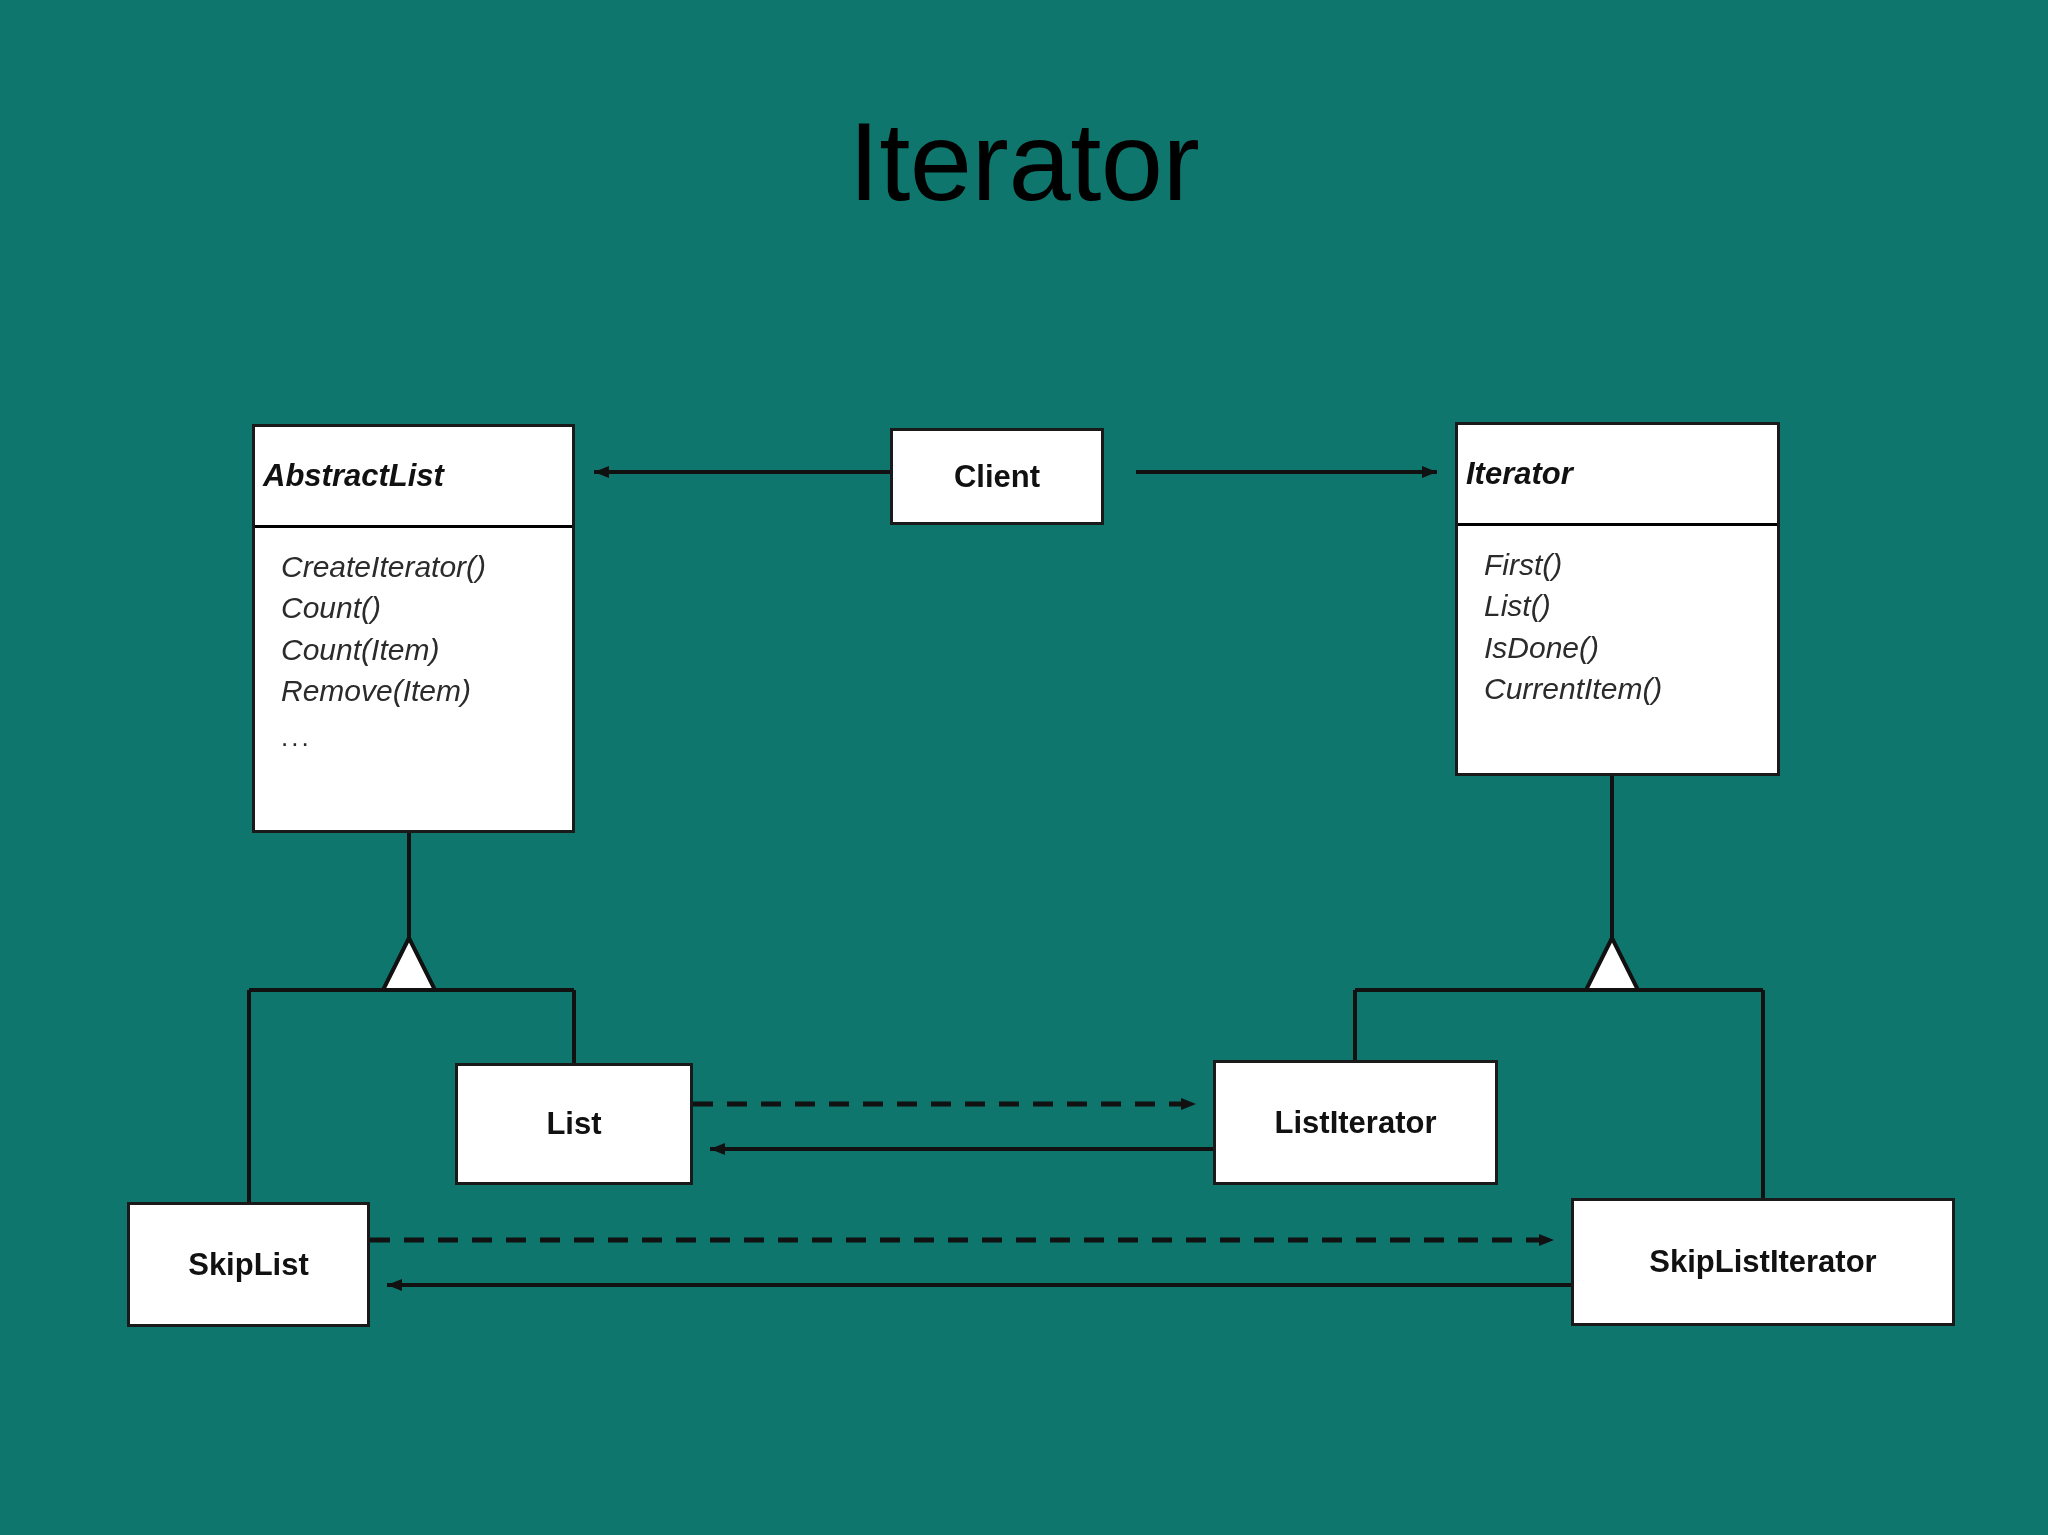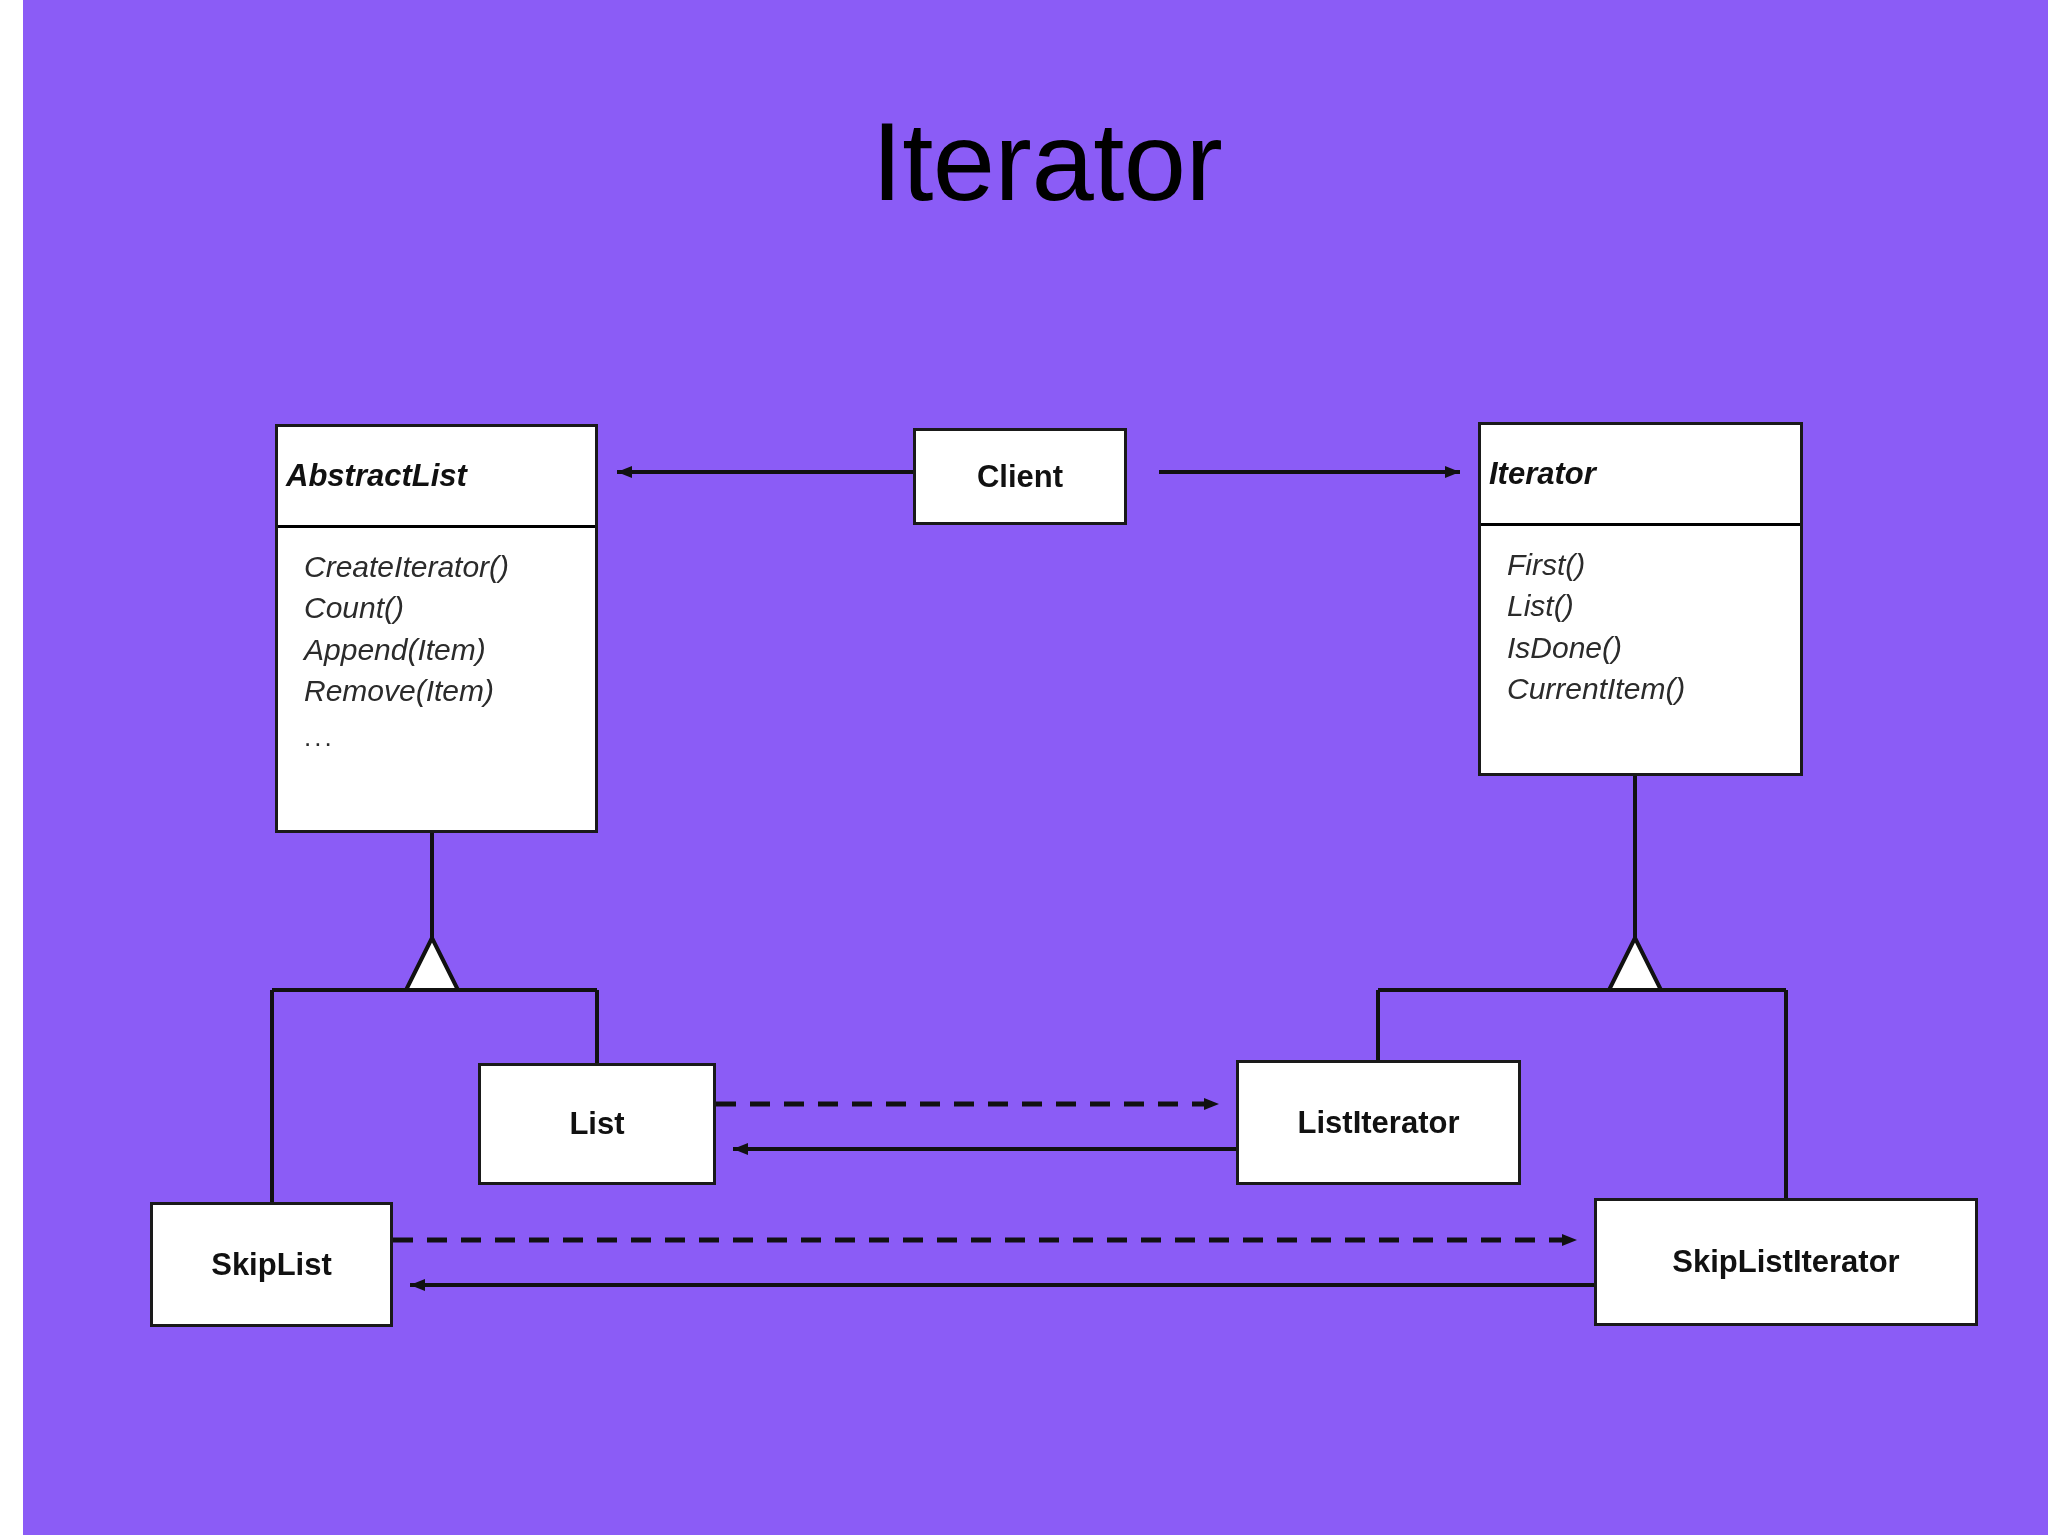--- a/index.html
+++ b/index.html
@@ -11,22 +11,21 @@
     width: 2048px;
     height: 1535px;
     position: relative;
     font-family: "Liberation Sans", sans-serif;
     overflow: hidden;
   }
 
   #slide {
     position: absolute;
     inset: 0;
-    background: #8b5cf6;
-    margin-left: 23px;
+    background: #0f766e;
   }
 
   
   #page-title {
     position: absolute;
     left: 0;
     top: 100px;
     width: 2048px;
     text-align: center;
     font-size: 112px;
@@ -167,21 +166,21 @@
 
       <line x1="370" y1="1240" x2="1554" y2="1240" stroke="#111111" stroke-width="5" stroke-dasharray="20,14" marker-end="url(#arrow-right)"></line>
       <line x1="1571" y1="1285" x2="387" y2="1285" stroke="#111111" stroke-width="4" marker-end="url(#arrow-right)"></line>
     </svg>
 
     <div class="uml-box" id="box-abstractlist">
       <div class="uml-name abstract">AbstractList</div>
       <div class="uml-ops uml-sep">
         <div>CreateIterator()</div>
         <div>Count()</div>
-        <div>Append(Item)</div>
+        <div>Count(Item)</div>
         <div>Remove(Item)</div>
         <div class="ellipsis">...</div>
       </div>
     </div>
 
     <div class="uml-box" id="box-client">
       <div class="uml-name centered">Client</div>
     </div>
 
     <div class="uml-box" id="box-iterator">

